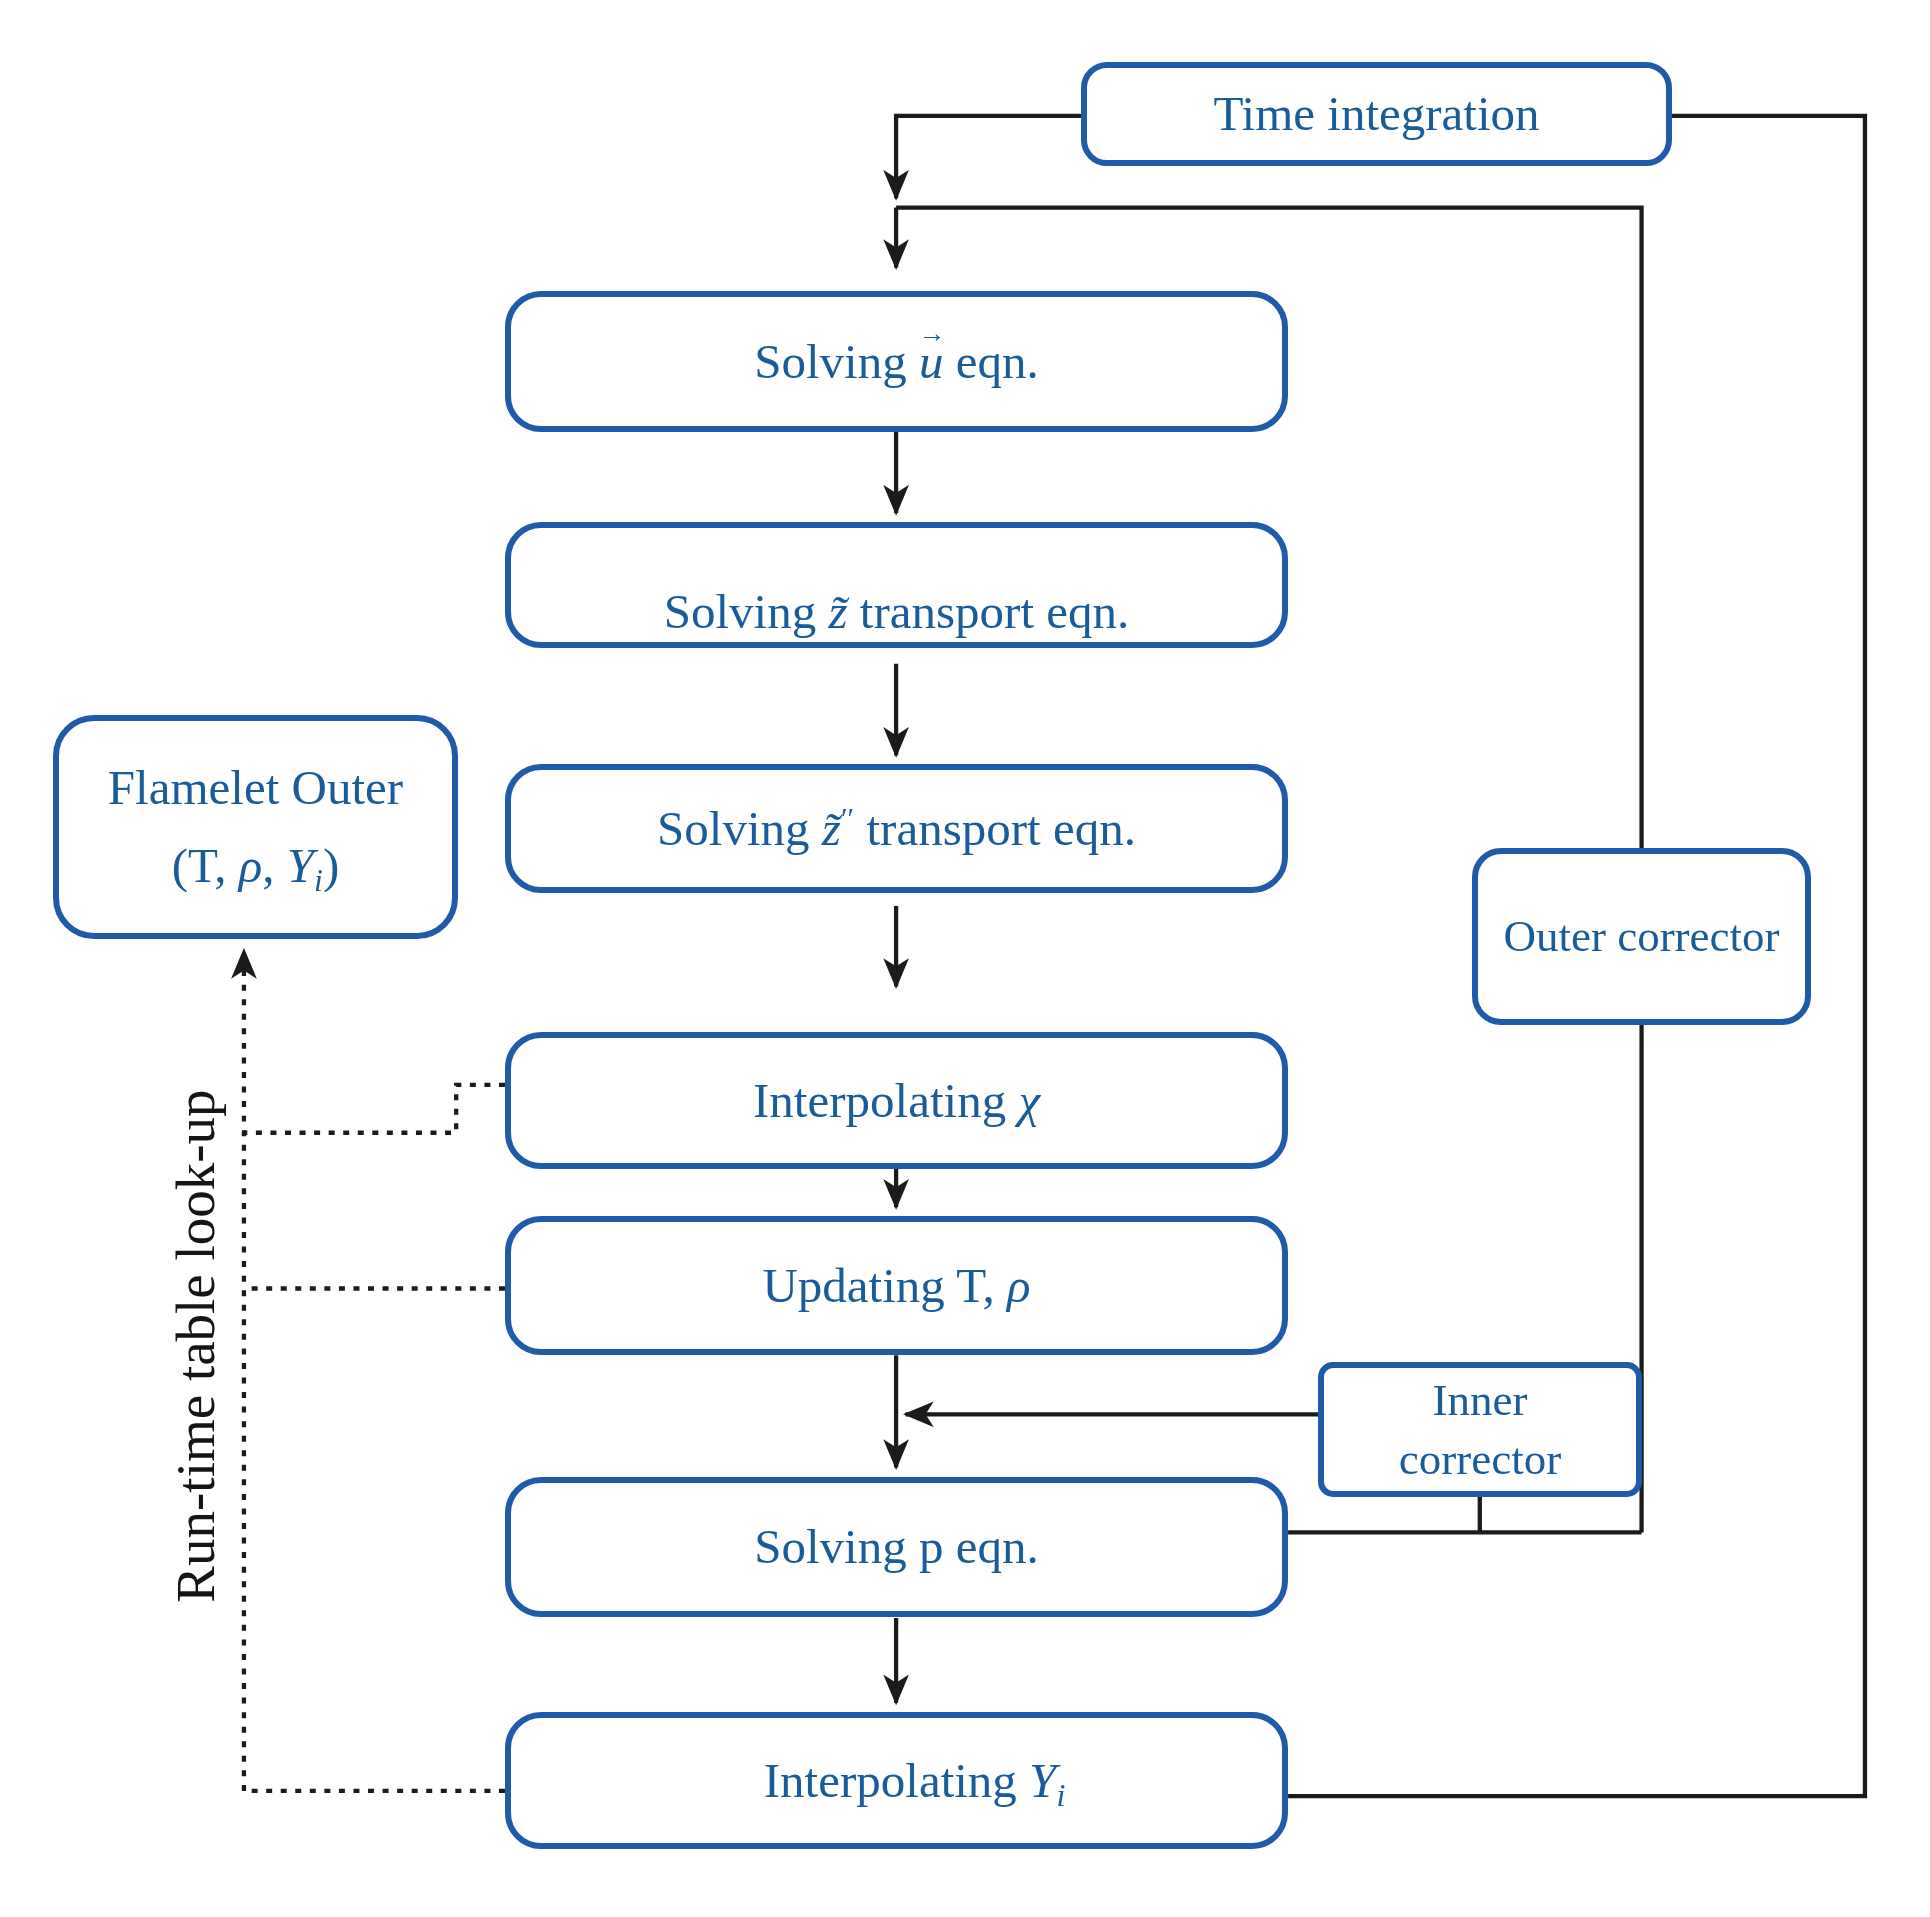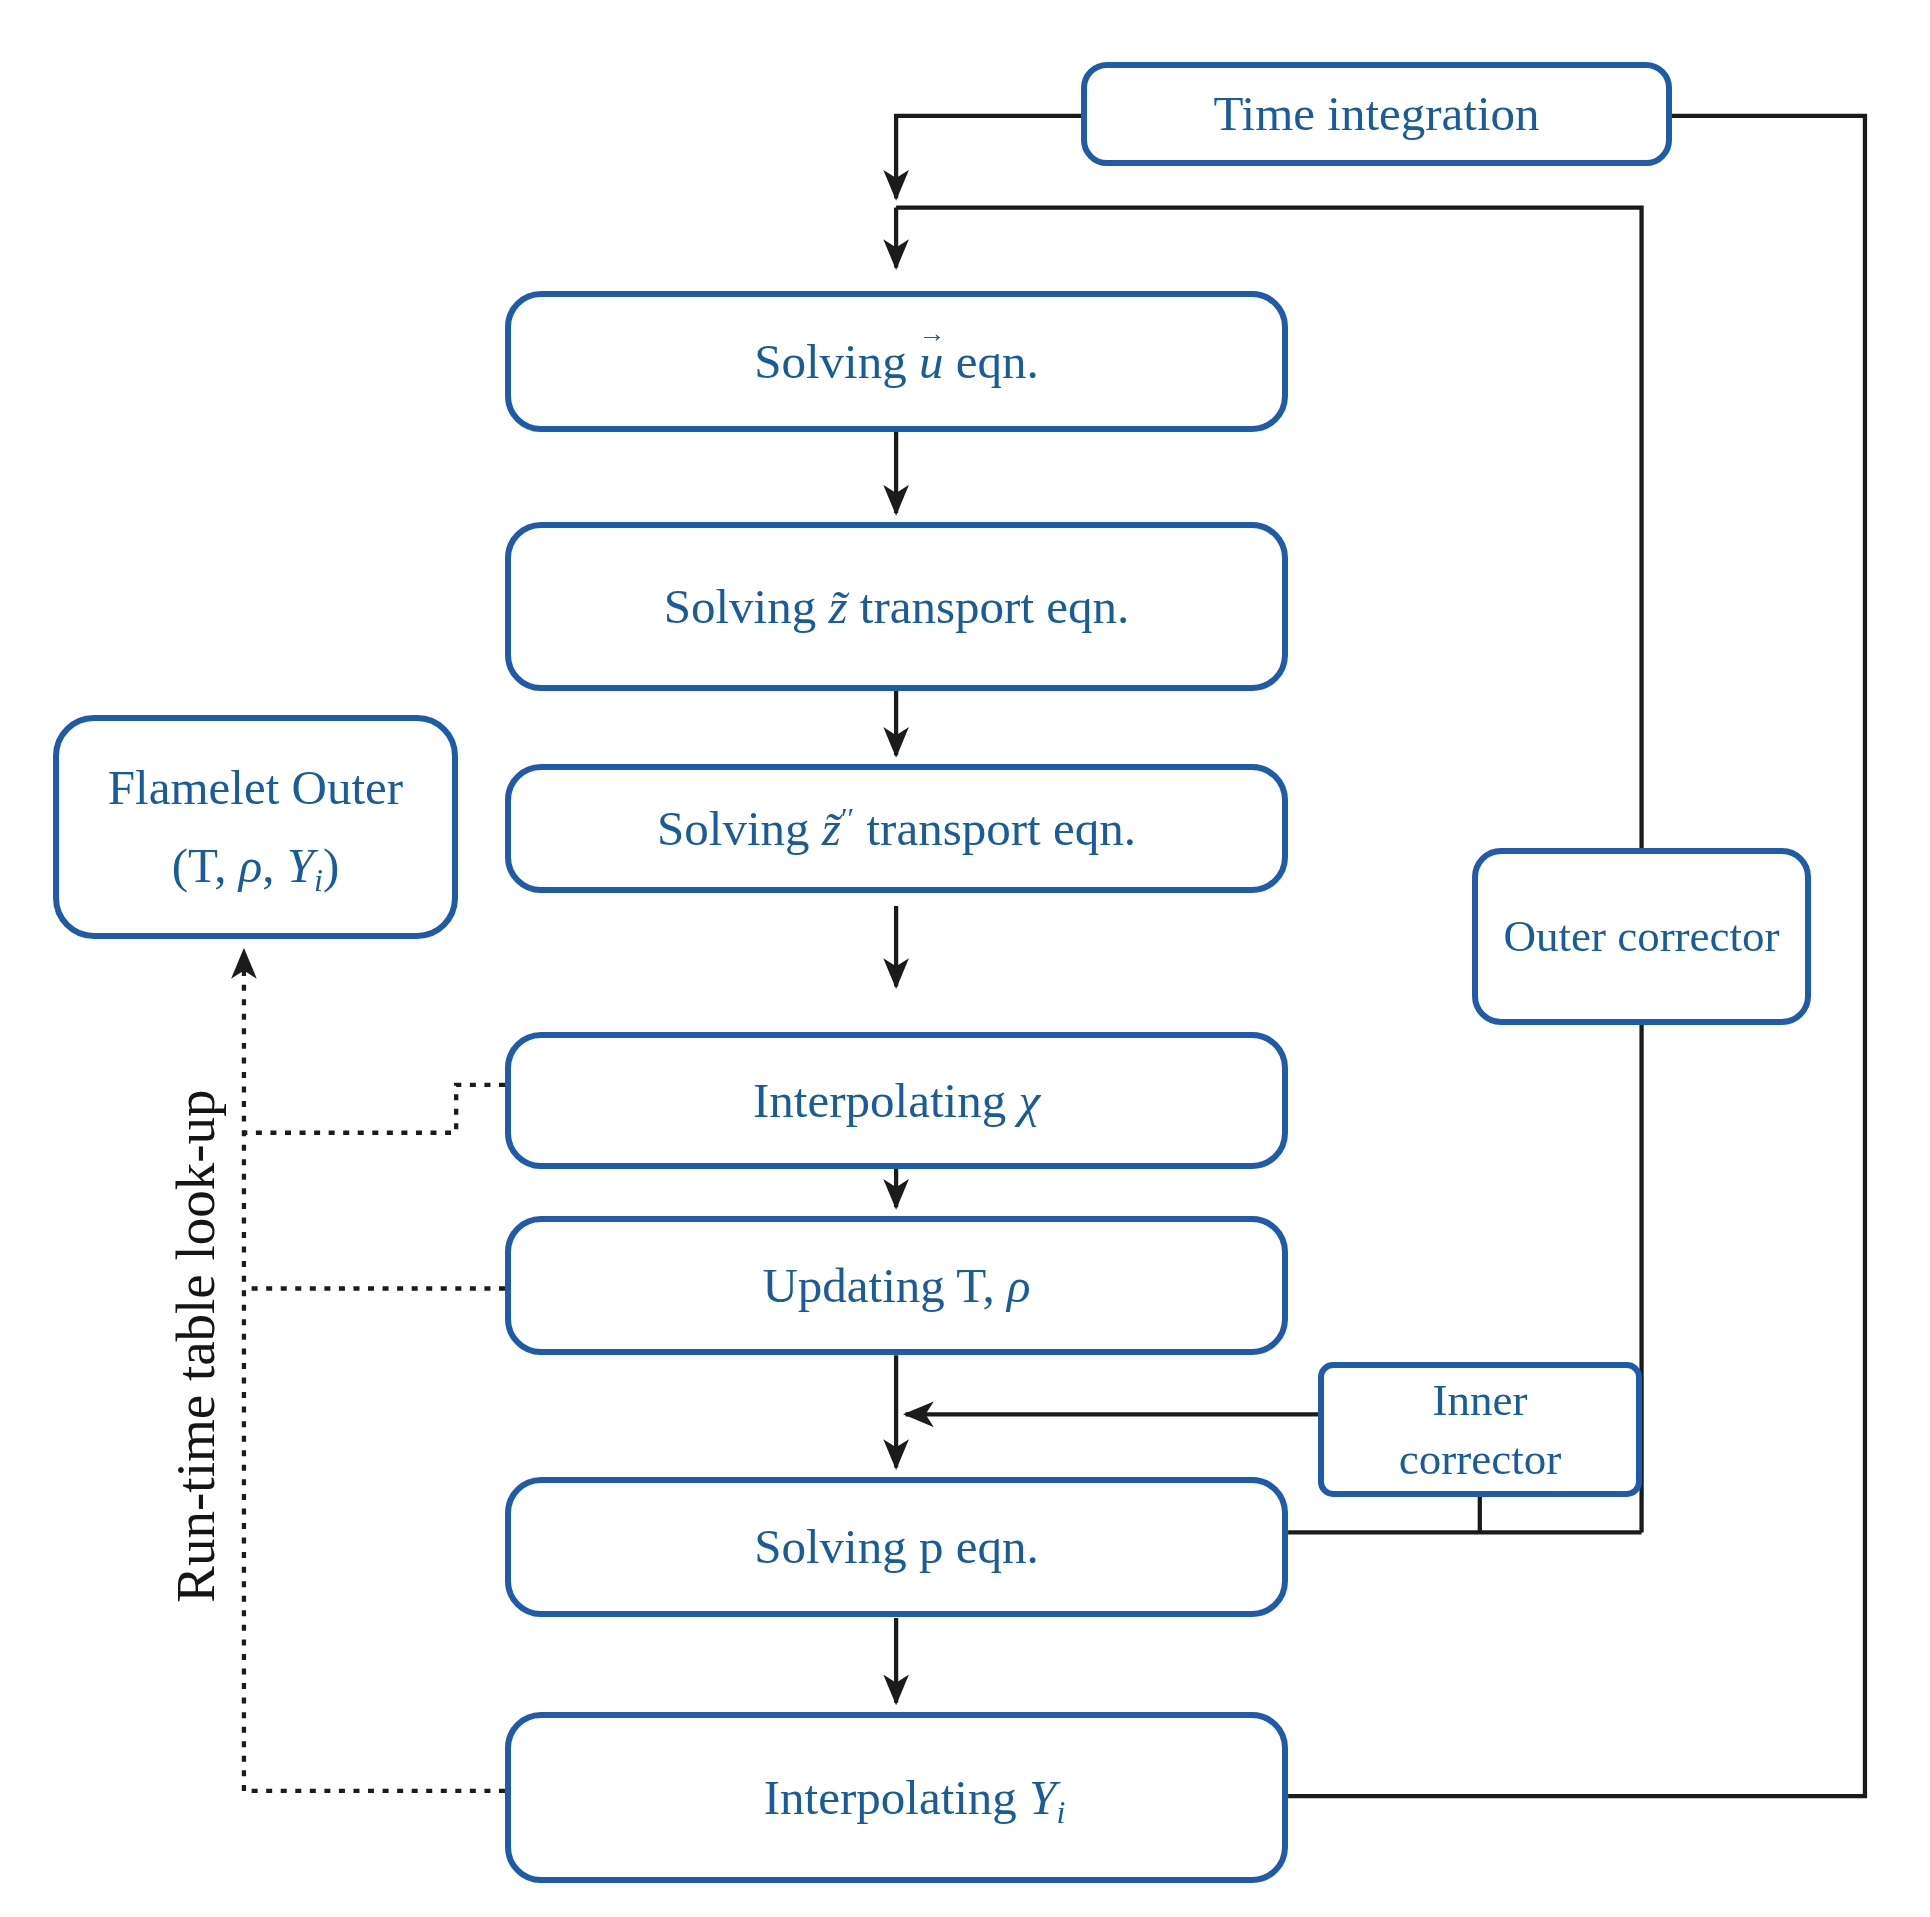--- a/index.html
+++ b/index.html
@@ -91,41 +91,41 @@
   </svg>
 
   <div class="node" style="left:1081px;top:62px;width:591px;height:104px;border-radius:26px;text-align:center;">
     <span>Time integration</span>
   </div>
 
   <div class="node" style="left:505px;top:291px;width:783px;height:141px;font-family:Liberation Serif, serif;">
     <span>Solving <span class="vec"><i>u</i><span class="vec-arrow">→</span></span> eqn.</span>
   </div>
 
-  <div class="node" style="left:505px;top:522px;width:783px;height:169px;">
+  <div class="node" style="left:505px;top:522px;width:783px;height:126px;justify-content:flex-end;">
     <span>Solving <i>z̃</i> transport eqn.</span>
   </div>
 
   <div class="node" style="left:505px;top:764px;width:783px;height:129px;">
     <span>Solving <i>z̃</i><sup>′′</sup> transport eqn.</span>
   </div>
 
   <div class="node" style="left:505px;top:996px;width:783px;height:137px;margin-top:36px;">
     <span>Interpolating <i>χ</i></span>
   </div>
 
   <div class="node" style="left:505px;top:1216px;width:783px;height:139px;">
     <span>Updating T, <i>ρ</i></span>
   </div>
 
   <div class="node" style="left:505px;top:1477px;width:783px;height:140px;">
     <span>Solving p eqn.</span>
   </div>
 
-  <div class="node" style="left:505px;top:1712px;width:783px;height:171px;padding-left:36px;">
+  <div class="node" style="left:505px;top:1712px;width:783px;height:137px;padding-left:36px;">
     <span>Interpolating <i>Y<sub>i</sub></i></span>
   </div>
 
   <div class="node" style="left:53px;top:715px;width:405px;height:224px;border-radius:41px;line-height:1.6;">
     <span>Flamelet Outer</span>
     <span>(T, <i>ρ</i>, <i>Y<sub>i</sub></i>)</span>
   </div>
 
   <div class="node small" style="left:1472px;top:848px;width:339px;height:177px;">
     <span>Outer corrector</span>

